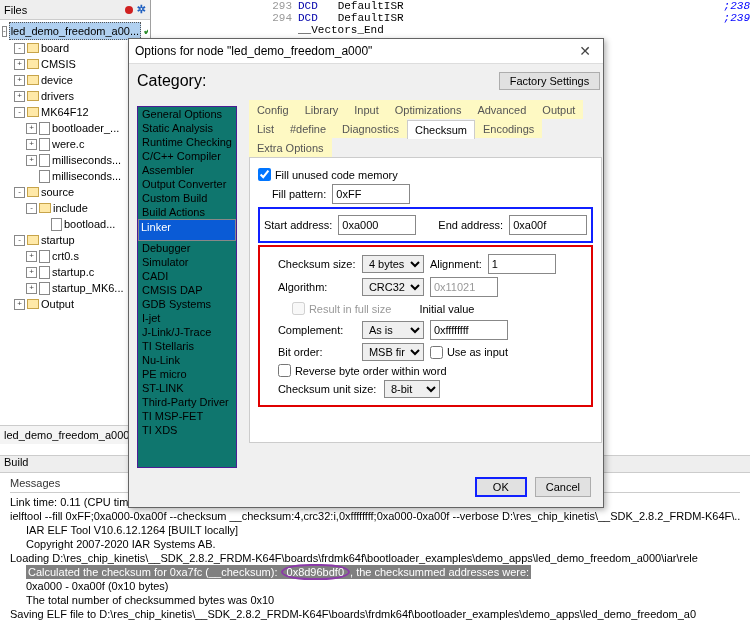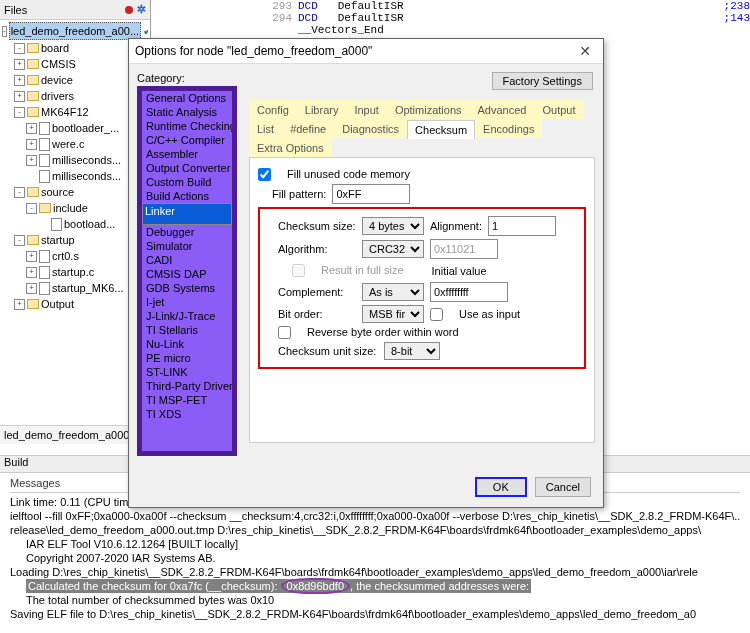--- a/index.html
+++ b/index.html
@@ -21,55 +21,55 @@
 .msgBox{position:absolute;left:10px;top:476px;width:730px;height:150px;font-size:11px;line-height:14px;overflow:hidden}
 .msgHdr{border-bottom:1px solid #ccc;padding-bottom:2px;margin-bottom:2px;color:#333}
 .msgLine{white-space:nowrap;color:#000}
 .msgLine.in{padding-left:16px}
 .msgHi{background:#808080;color:#fff;padding:1px 2px}
 .circ{border:2px solid #8b3aa8;border-radius:50%/60%;padding:0 4px}
 .codeArea{position:absolute;left:264px;top:0;width:486px;height:455px;font-family:"Courier New",monospace;font-size:11px;color:#000}
 .cLine{display:flex}
 .cLnNo{width:28px;color:#999;text-align:right;padding-right:6px}
 .cKey{color:#0000aa}
-.cCom{color:#0000ff;}
+.cCom{color:#0000ff;font-style:italic}
 .dialog{position:absolute;left:128px;top:38px;width:474px;height:468px;background:#f0f0f0;border:1px solid #646464;box-shadow:2px 2px 6px rgba(0,0,0,.3)}
 .dlgTitle{height:24px;display:flex;align-items:center;justify-content:space-between;padding:0 6px;font-size:12px;background:#fff;border-bottom:1px solid #ddd}
 .closeX{width:24px;text-align:center;font-size:14px;color:#444}
 .dlgBody{display:flex;height:400px}
 .catPanel{width:100px;padding:8px 4px 4px 8px}
-.catLbl{font-size:11px;margin-bottom:2px}
-.catList{background:#8b5cf6;border:5px solid #4c1d95;height:360px;overflow:hidden;font-size:11px}
+.catLbl{font-size:16px;margin-bottom:16px}
+.catList{background:#0f766e;border:1px solid #4c1d95;height:360px;overflow:hidden;font-size:11px}
 .catItem{padding:1px 4px;white-space:nowrap}
 .catItem.sel{background:#0a5bd6;color:#fff}
 .rightPanel{flex:1;padding:6px 8px;position:relative}
 .factBtn{position:absolute;right:10px;top:8px}
 .btn{background:#e1e1e1;border:1px solid #adadad;padding:2px 10px;font-size:11px}
 .tabs{display:flex;flex-wrap:wrap;margin-top:30px;border-bottom:1px solid #ccc;gap:0;font-size:11px}
 .tab{padding:3px 7px;border:1px solid transparent;border-bottom:none;background:#fef9c3;color:#555}
 .tab.act{background:#fff;border-color:#ccc;color:#000;position:relative;top:1px}
 .tabPage{background:#fff;border:1px solid #ccc;border-top:none;padding:8px;height:268px;font-size:11px;position:relative}
-.chk{display:flex;align-items:flex-start;gap:16px;margin:2px 0}
+.chk{display:flex;align-items:center;gap:4px;margin:2px 0}
 .chk input{margin:0}
 .row{display:flex;align-items:center;gap:6px;margin:3px 0}
 .row label{white-space:nowrap}
 .inp{border:1px solid #888;background:#fff;padding:1px 3px;font-size:11px;height:16px}
 .sel{border:1px solid #888;background:#efefef;padding:1px 2px;font-size:11px;height:18px}
 .blueBox{border:2px solid #1020ff;padding:3px 4px;margin:2px 0}
 .redBox{border:2px solid #e00000;padding:4px 4px;margin:2px 0}
 .btnRow{position:absolute;right:12px;bottom:10px;display:flex;gap:8px}
 .okBtn{border:2px solid #1020ff;background:#e1e1e1;padding:2px 16px;font-size:11px}
 </style>
 </head>
 <body>
 <div class="bg">
 
 <div class="codeArea">
  <div class="cLine"><span class="cLnNo">293</span><span class="cKey">DCD</span>&nbsp;&nbsp;&nbsp;<span>DefaultISR</span><span style="flex:1"></span><span class="cCom">;238</span></div>
- <div class="cLine"><span class="cLnNo">294</span><span class="cKey">DCD</span>&nbsp;&nbsp;&nbsp;<span>DefaultISR</span><span style="flex:1"></span><span class="cCom">;143</span></div>
+ <div class="cLine"><span class="cLnNo">294</span><span class="cKey">DCD</span>&nbsp;&nbsp;&nbsp;<span>DefaultISR</span><span style="flex:1"></span><span class="cCom">;239</span></div>
  <div class="cLine">
         <span class="cLnNo"></span>
         <span>__Vectors_End</span>
       </div>
  <div style="height:50px"></div>
  <div class="cCom" style="padding-left:38px">value used to validate th</div>
  <div class="cCom" style="padding-left:38px">dress</div>
  <div style="height:6px"></div>
  <div class="cCom" style="padding-left:38px">dValue</div>
  <div class="cCom" style="padding-left:38px">pherals</div>
@@ -191,25 +191,25 @@
 <div class="tabRow">
       <span>led_demo_freedom_a000</span>
     </div>
 
 <div class="buildHdr">Build</div>
 <div class="msgBox">
  <div class="msgHdr">Messages</div>
  <div id="msgs">
         <div class="msgLine">Link time:  0.11 (CPU time: 0.09)</div>
         <div class="msgLine">ielftool --fill 0xFF;0xa000-0xa00f --checksum __checksum:4,crc32:i,0xffffffff;0xa000-0xa00f --verbose D:\res_chip_kinetis\__SDK_2.8.2_FRDM-K64F\...</div>
-        <div class="msgLine">release\led_demo_freedom_a000.out.tmp D:\res_chip_kinetis\__SDK_2.8.2_FRDM-K64F\boards\frdmk64f\bootloader_examples\demo_apps\</div>
         <div class="msgLine in">IAR ELF Tool V10.6.12.1264 [BUILT locally]</div>
         <div class="msgLine in">Copyright 2007-2020 IAR Systems AB.</div>
         <div class="msgLine">Loading D:\res_chip_kinetis\__SDK_2.8.2_FRDM-K64F\boards\frdmk64f\bootloader_examples\demo_apps\led_demo_freedom_a000\iar\rele</div>
         <div class="msgLine in"><span class="msgHi">Calculated the checksum for 0xa7fc (__checksum): <span class="circ">0x8d96bdf0</span>, the checksummed addresses were:</span></div>
+        <div class="msgLine in">0xa000 - 0xa00f    (0x10 bytes)</div>
         <div class="msgLine in">The total number of checksummed bytes was 0x10</div>
         <div class="msgLine">Saving ELF file to D:\res_chip_kinetis\__SDK_2.8.2_FRDM-K64F\boards\frdmk64f\bootloader_examples\demo_apps\led_demo_freedom_a0</div>
       </div>
 </div>
 
 <div class="dialog">
  <div class="dlgTitle">
   <span>Options for node "led_demo_freedom_a000"</span>
   <span class="closeX">✕</span>
  </div>
@@ -260,20 +260,29 @@
           </div>
    <div class="tabPage">
     <div class="chk">
               <input type="checkbox" checked="" style="">
               <span>Fill unused code memory</span>
             </div>
     <div class="row" style="padding-left:14px">
               <label>Fill pattern:</label>
               <input class="inp" style="width: 70px;" value="0xFF">
             </div>
+    <div class="blueBox">
+     <div class="row">
+      <label>Start address:</label>
+      <input class="inp" style="width: 70px;" value="0xa000">
+      <span style="width:10px"></span>
+      <label>End address:</label>
+      <input class="inp" style="width: 70px;" value="0xa00f">
+     </div>
+    </div>
     <div class="redBox">
      <div class="row" style="padding-left:14px">
       <label style="width:78px">Checksum size:</label>
       <select class="sel" style="width:62px"><option>4 bytes</option></select>
       <label>Alignment:</label>
       <input class="inp" style="width: 60px;" value="1">
      </div>
      <div class="row" style="padding-left:14px">
       <label style="width:78px">Algorithm:</label>
       <select class="sel" style="width:62px"><option>CRC32</option></select>

